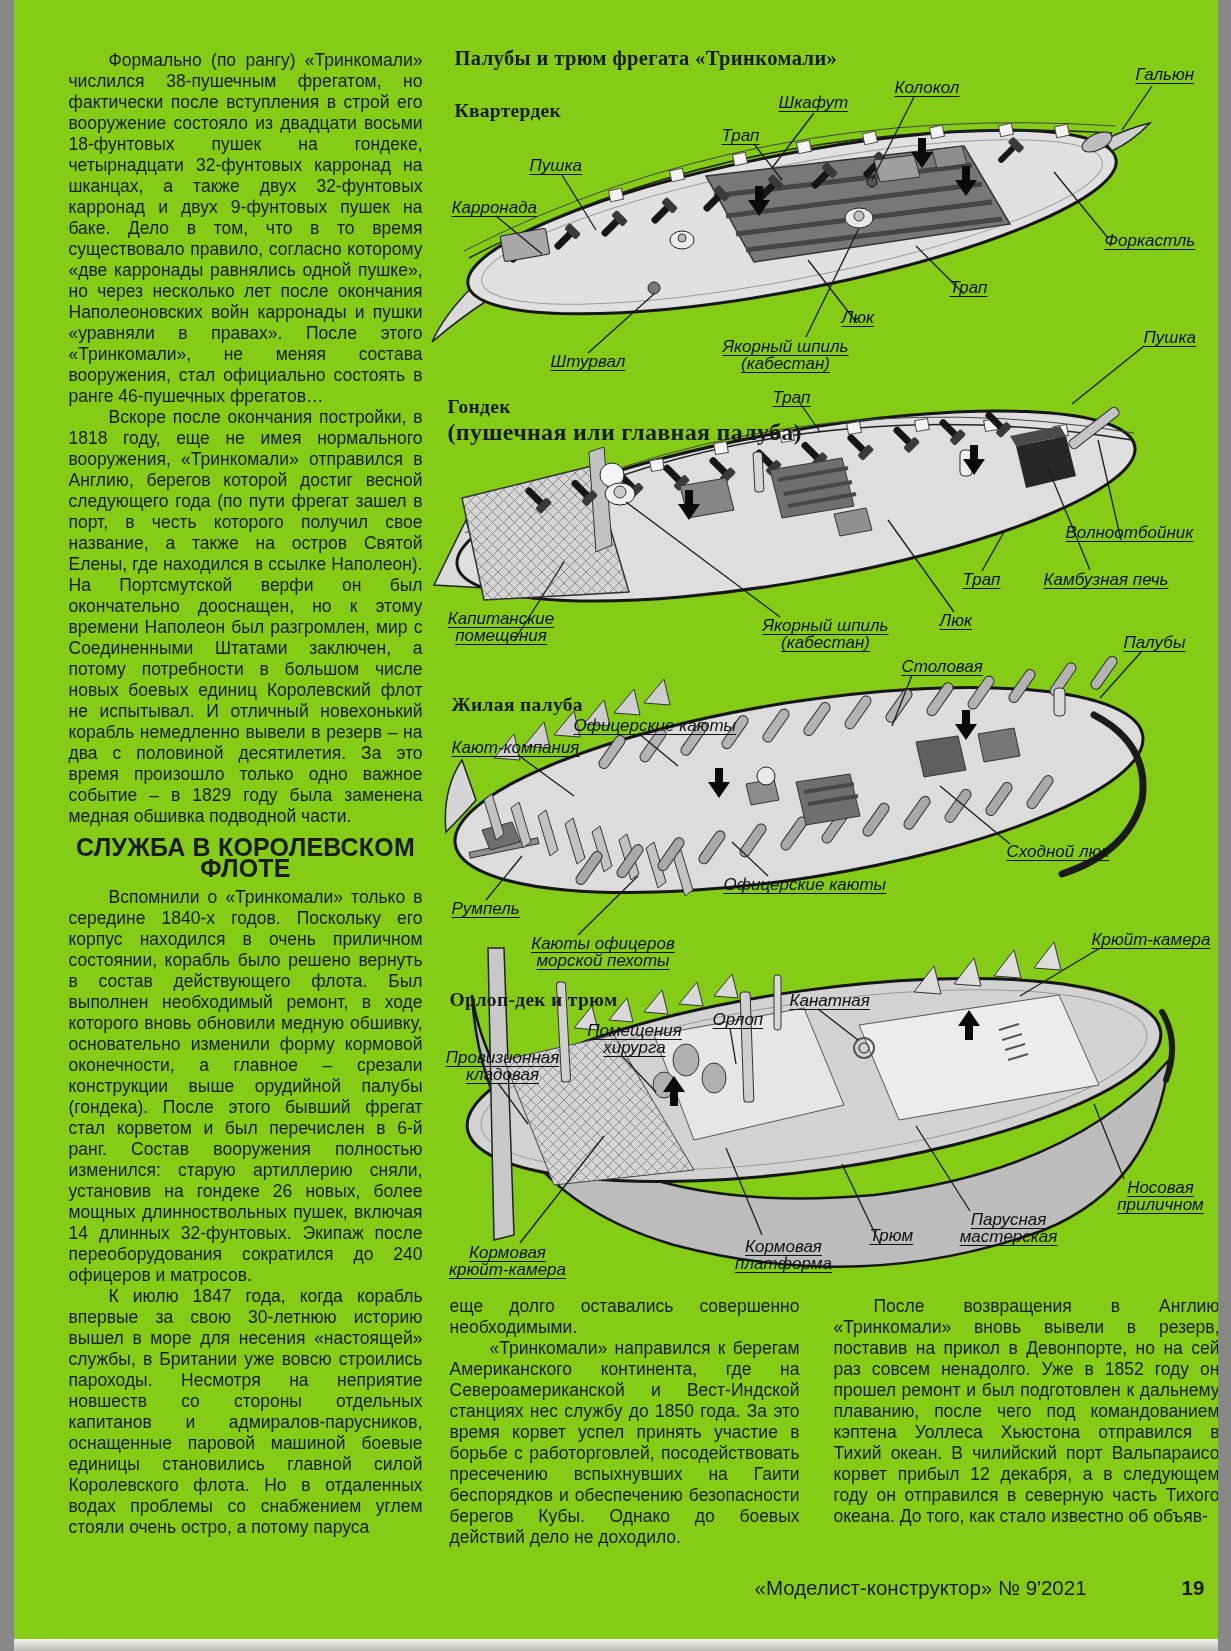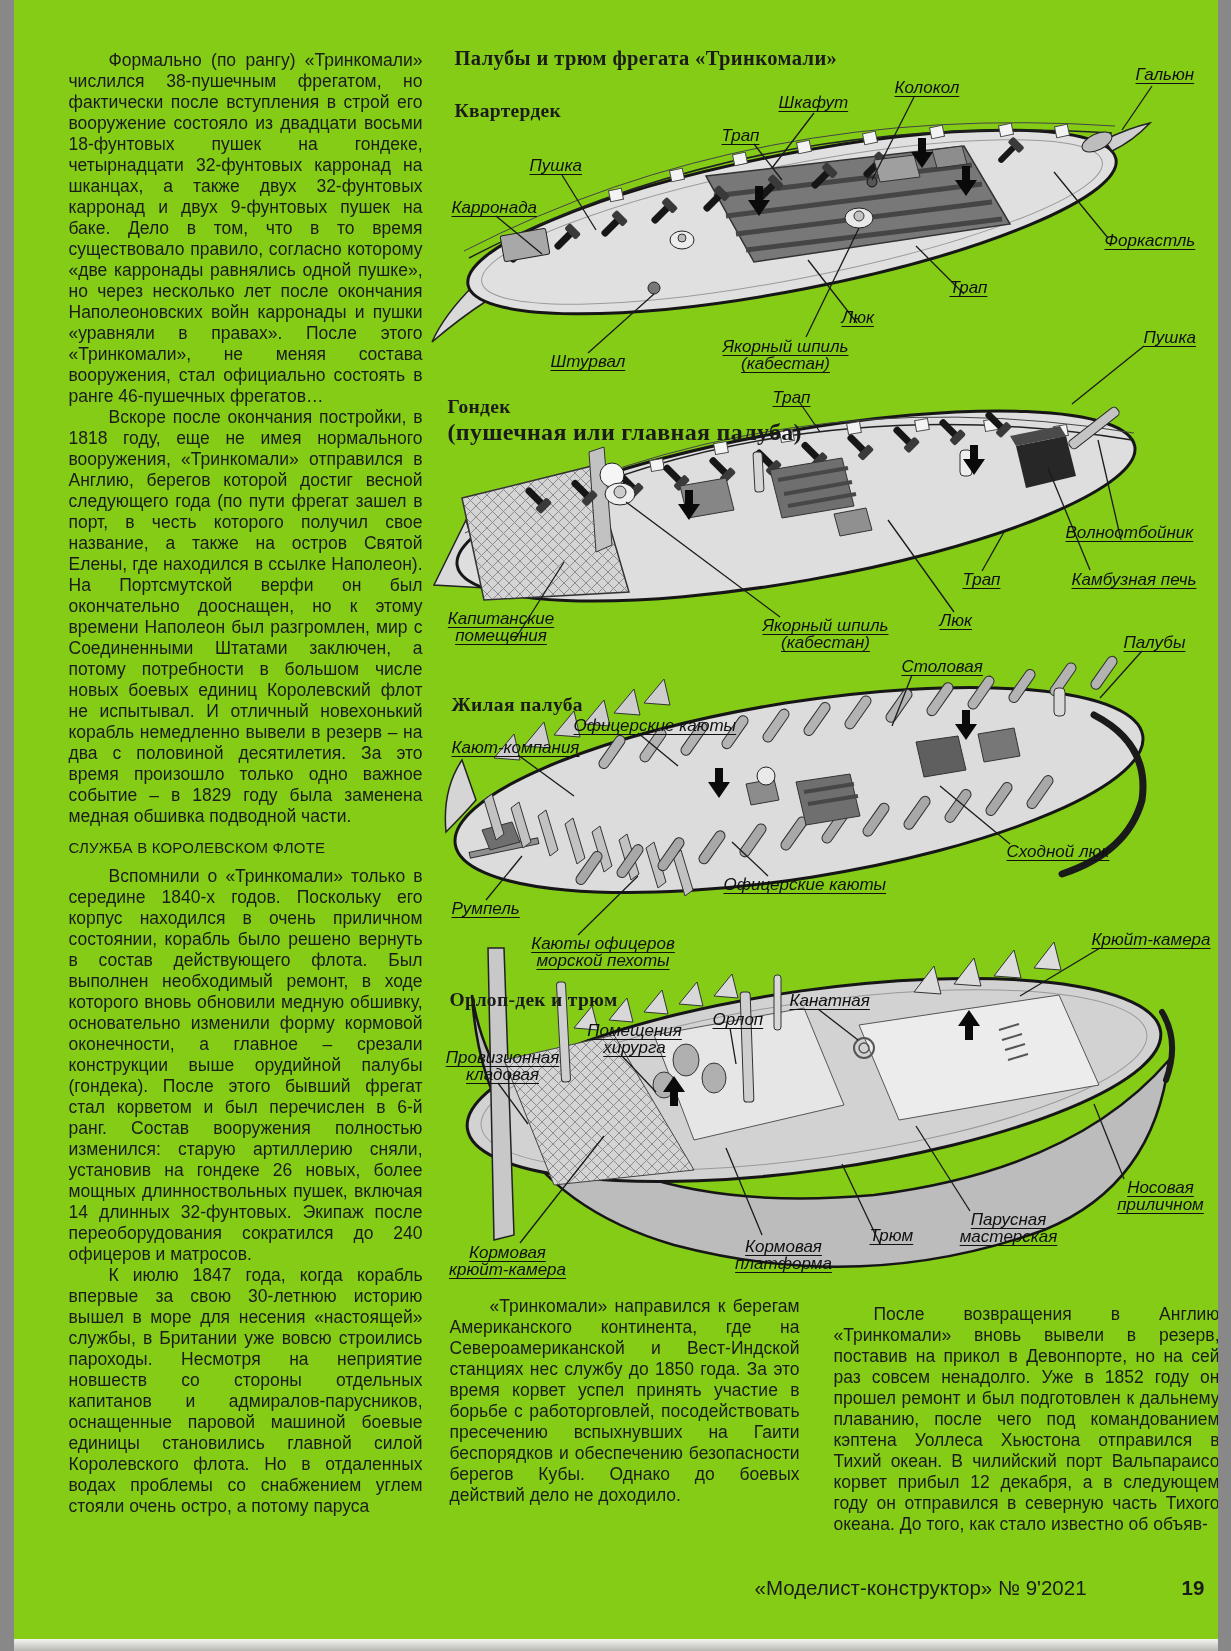--- a/index.html
+++ b/index.html
@@ -7,22 +7,22 @@
     position:relative;width:1204px;height:1651px;margin:0 auto;
     background:#84cc16;overflow:hidden;
     font-family:"Liberation Sans",sans-serif;color:#1b1b1b;
   }
   
   .col{position:absolute;text-align:justify;font-size:17.5px;line-height:21px;}
   .col p{margin:0;}
   .col p.ind{text-indent:40px;}
   #col-left{left:55px;top:50px;width:354px;}
   #col-mid{left:436px;top:1296px;width:350px;}
-  #col-right{left:820px;top:1296px;width:386px;margin-top:8px;}
-  .sec-head{font-weight:normal;font-size:15px;text-align:left;text-indent:0 !important;
+  #col-right{left:820px;top:1296px;width:386px;}
+  .sec-head{font-weight:bold;font-size:25px;text-align:center;text-indent:0 !important;
             margin:10px 0 8px 0 !important;letter-spacing:.2px;}
   
   .fig-title{position:absolute;font-family:"Liberation Serif",serif;font-weight:bold;
              font-size:20.5px;letter-spacing:.4px;white-space:nowrap;}
   .dhead{position:absolute;font-family:"Liberation Serif",serif;font-weight:bold;
          font-size:19.5px;letter-spacing:.3px;white-space:nowrap;}
   
   .lbl{
     position:absolute;font-style:italic;font-size:17px;line-height:16.5px;
     white-space:nowrap;color:#101010;
@@ -383,21 +383,21 @@
   <div class="lbl" style="left:936px;top:280px">Трап</div>
   <div class="lbl" style="left:828px;top:310px">Люк</div>
   <div class="lbl" style="left:537px;top:354px">Штурвал</div>
   <div class="lbl c" style="left:697px;top:339px;width:150px">Якорный шпиль
 (кабестан)</div>
 
   <div class="lbl" style="left:759px;top:390px">Трап</div>
   <div class="lbl" style="left:1130px;top:330px">Пушка</div>
   <div class="lbl" style="left:1052px;top:525px">Волноотбойник</div>
   <div class="lbl" style="left:949px;top:572px">Трап</div>
-  <div class="lbl" style="left:1058px;top:572px">Камбузная печь</div>
+  <div class="lbl" style="left:1030px;top:572px">Камбузная печь</div>
   <div class="lbl" style="left:926px;top:613px">Люк</div>
   <div class="lbl c" style="left:742px;top:618px;width:140px">Якорный шпиль
 (кабестан)</div>
   <div class="lbl c" style="left:430px;top:611px;width:115px">Капитанские
 помещения</div>
 
   <div class="lbl" style="left:1110px;top:635px">Палубы</div>
   <div class="lbl" style="left:888px;top:659px">Столовая</div>
   <div class="lbl" style="left:560px;top:718px">Офицерские каюты</div>
   <div class="lbl" style="left:438px;top:740px">Кают-компания</div>
@@ -418,20 +418,21 @@
 приличном</div>
   <div class="lbl c" style="left:940px;top:1212px;width:110px">Парусная
 мастерская</div>
   <div class="lbl" style="left:856px;top:1228px">Трюм</div>
   <div class="lbl c" style="left:716px;top:1239px;width:108px">Кормовая
 платформа</div>
   <div class="lbl c" style="left:434px;top:1245px;width:120px">Кормовая
 крюйт-камера</div>
 
   <div id="col-mid" class="col">
+    <p>еще долго оставались совершенно необходимыми.</p>
     <p class="ind">«Тринкомали» направился к берегам Американского континента, где на Североамериканской и Вест-Индской станциях нес службу до 1850 года. За это время корвет успел принять участие в борьбе с работорговлей, посодействовать пресечению вспыхнувших на Гаити беспорядков и обеспечению безопасности берегов Кубы. Однако до боевых действий дело не доходило.</p>
   </div>
   <div id="col-right" class="col">
     <p class="ind">После возвращения в Англию «Тринкомали» вновь вывели в резерв, поставив на прикол в Девонпорте, но на сей раз совсем ненадолго. Уже в 1852 году он прошел ремонт и был подготовлен к дальнему плаванию, после чего под командованием кэптена Уоллеса Хьюстона отправился в Тихий океан. В чилийский порт Вальпараисо корвет прибыл 12 декабря, а в следующем году он отправился в северную часть Тихого океана. До того, как стало известно об объяв-</p>
   </div>
 
   <div class="footer-journal">«Моделист-конструктор» № 9'2021</div>
   <div class="footer-page">19</div>
   <div class="page-edge"></div>
 </div>

